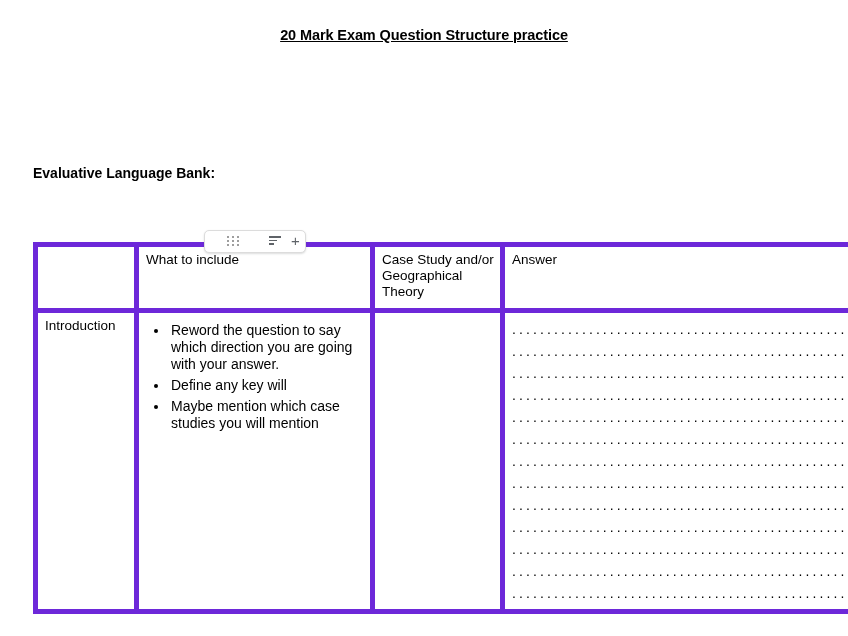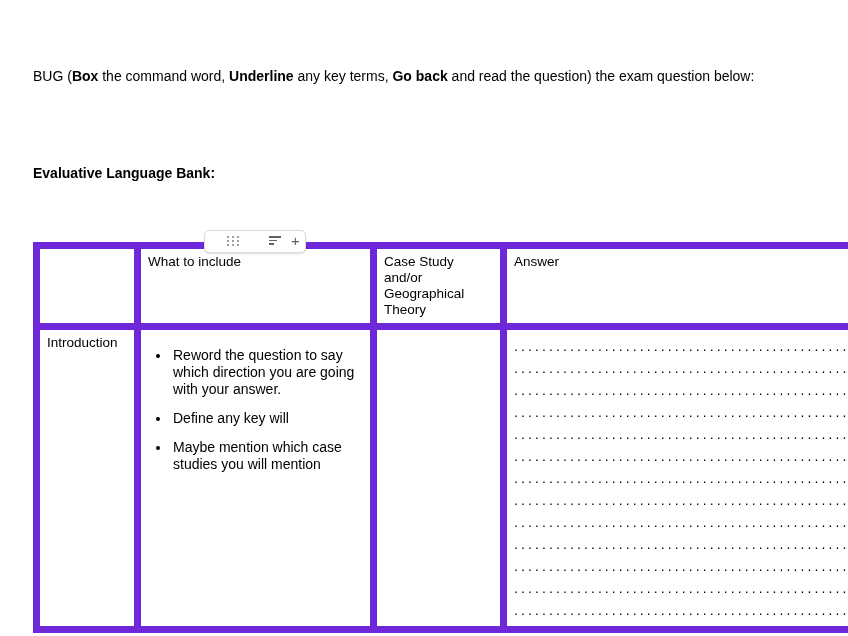--- a/index.html
+++ b/index.html
@@ -123,21 +123,21 @@
   
   .doc-table {
     position: absolute;
     left: 33px;
     top: 242px;
     width: 830px;          
     border-collapse: collapse;
     table-layout: fixed;
   }
   .doc-table td {
-    border: 7px solid #6d28d9;
+    border: 5px solid #6d28d9;
     vertical-align: top;
     padding: 5px 6px 5px 7px;
     font-size: 13.5px;
     line-height: 16px;
   }
   .col-stage  { width: 101px; }
   .col-what   { width: 236px; }
   .col-case   { width: 130px; }
   .col-answer { width: 363px; }
 
@@ -160,21 +160,21 @@
   .cell-stage { font-size: 13px; }
 
   .bullets {
     margin: 0;
     padding-left: 23px;
     list-style-type: disc;
   }
   .bullets li {
     font-size: 14px;
     line-height: 17px;
-    margin: 12px 0 0 0;
+    margin: 4px 0 0 0;
     padding-left: 2px;
   }
 
   .answer-lines {
     margin: 0;
     padding: 0;
   }
   .answer-lines div {
     font-size: 14px;
     line-height: 22px;
@@ -184,24 +184,22 @@
     overflow: hidden;
     height: 22px;
   }
   .cell-answer { padding-top: 8px; }
 </style>
 </head>
 <body>
 
 <div class="page">
 
-
-  <div class="bug-line">
-    <span>BUG (</span><b>Box</b><span> the command word, </span><b>Underline</b><span> any key terms, </span><b>Go back</b><span> and read the question) the exam question below:</span>
-  </div>
+  <div class="doc-title">20 Mark Exam Question Structure practice</div>
+
 
   <div class="lang-bank">Evaluative Language Bank:</div>
 
   <div class="table-toolbar">
     <span class="tb-drag">
       <i></i>
         <i></i>
         <i></i>
         <i></i>
         <i></i>

